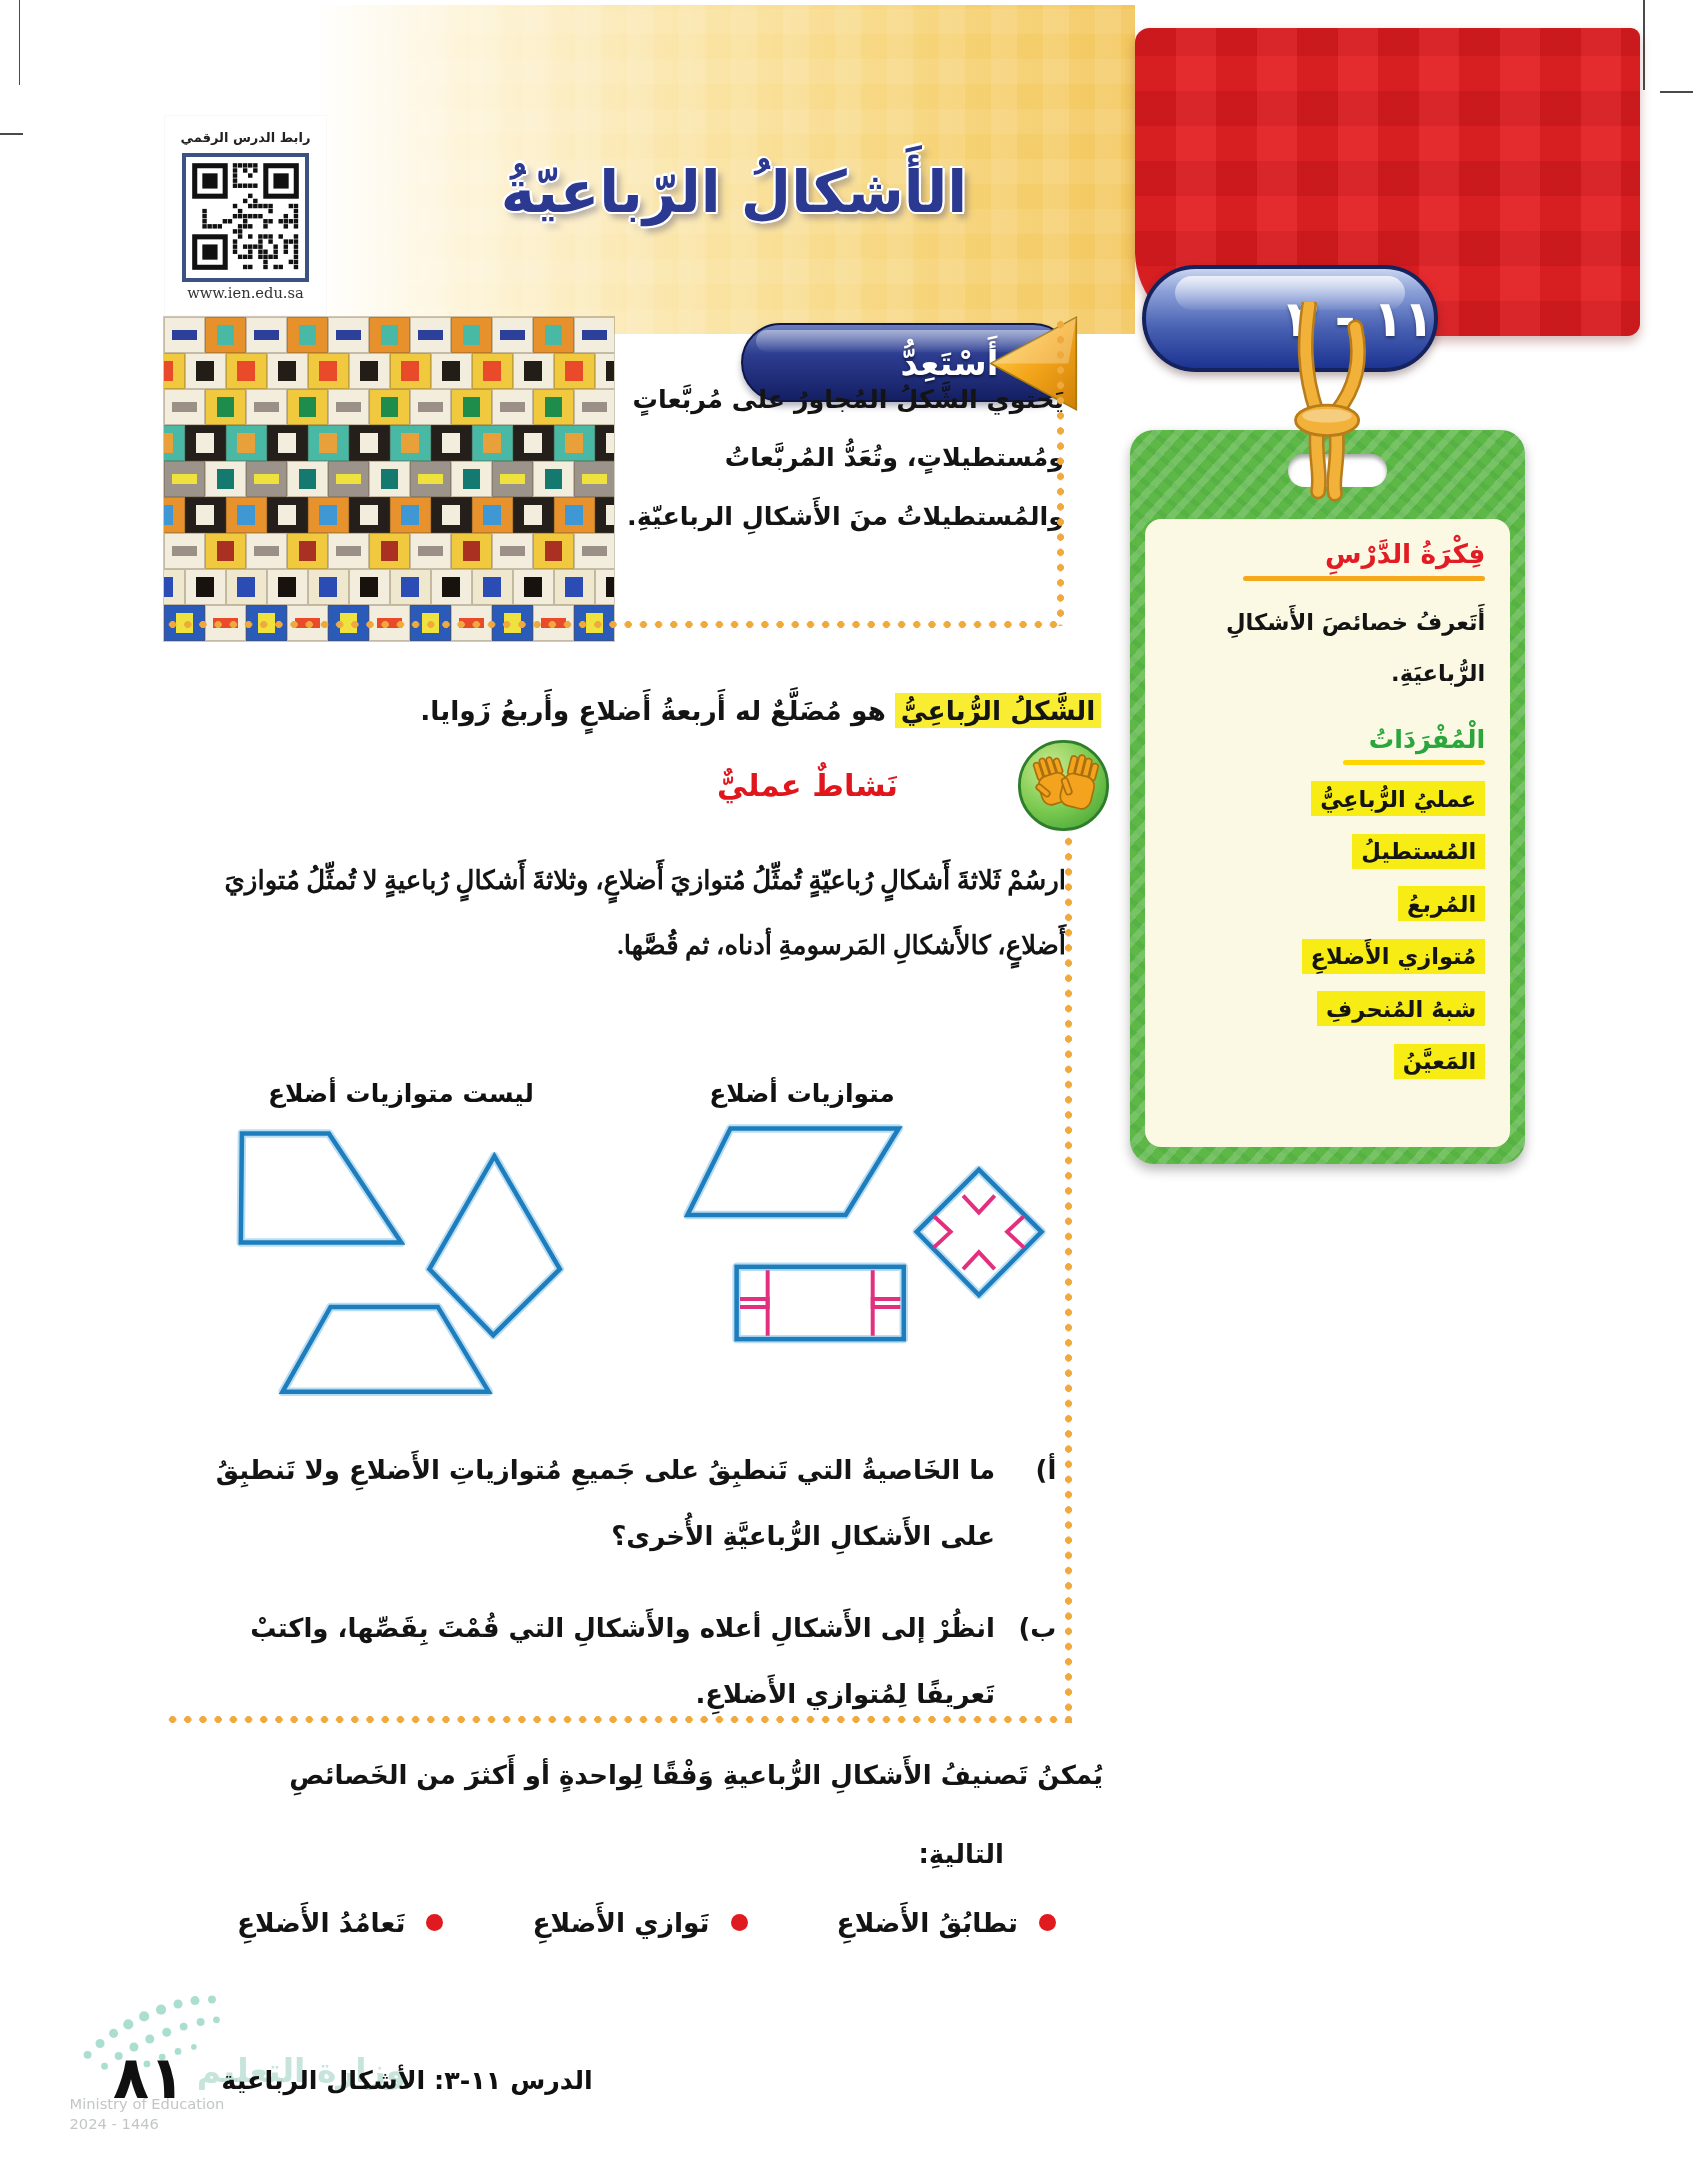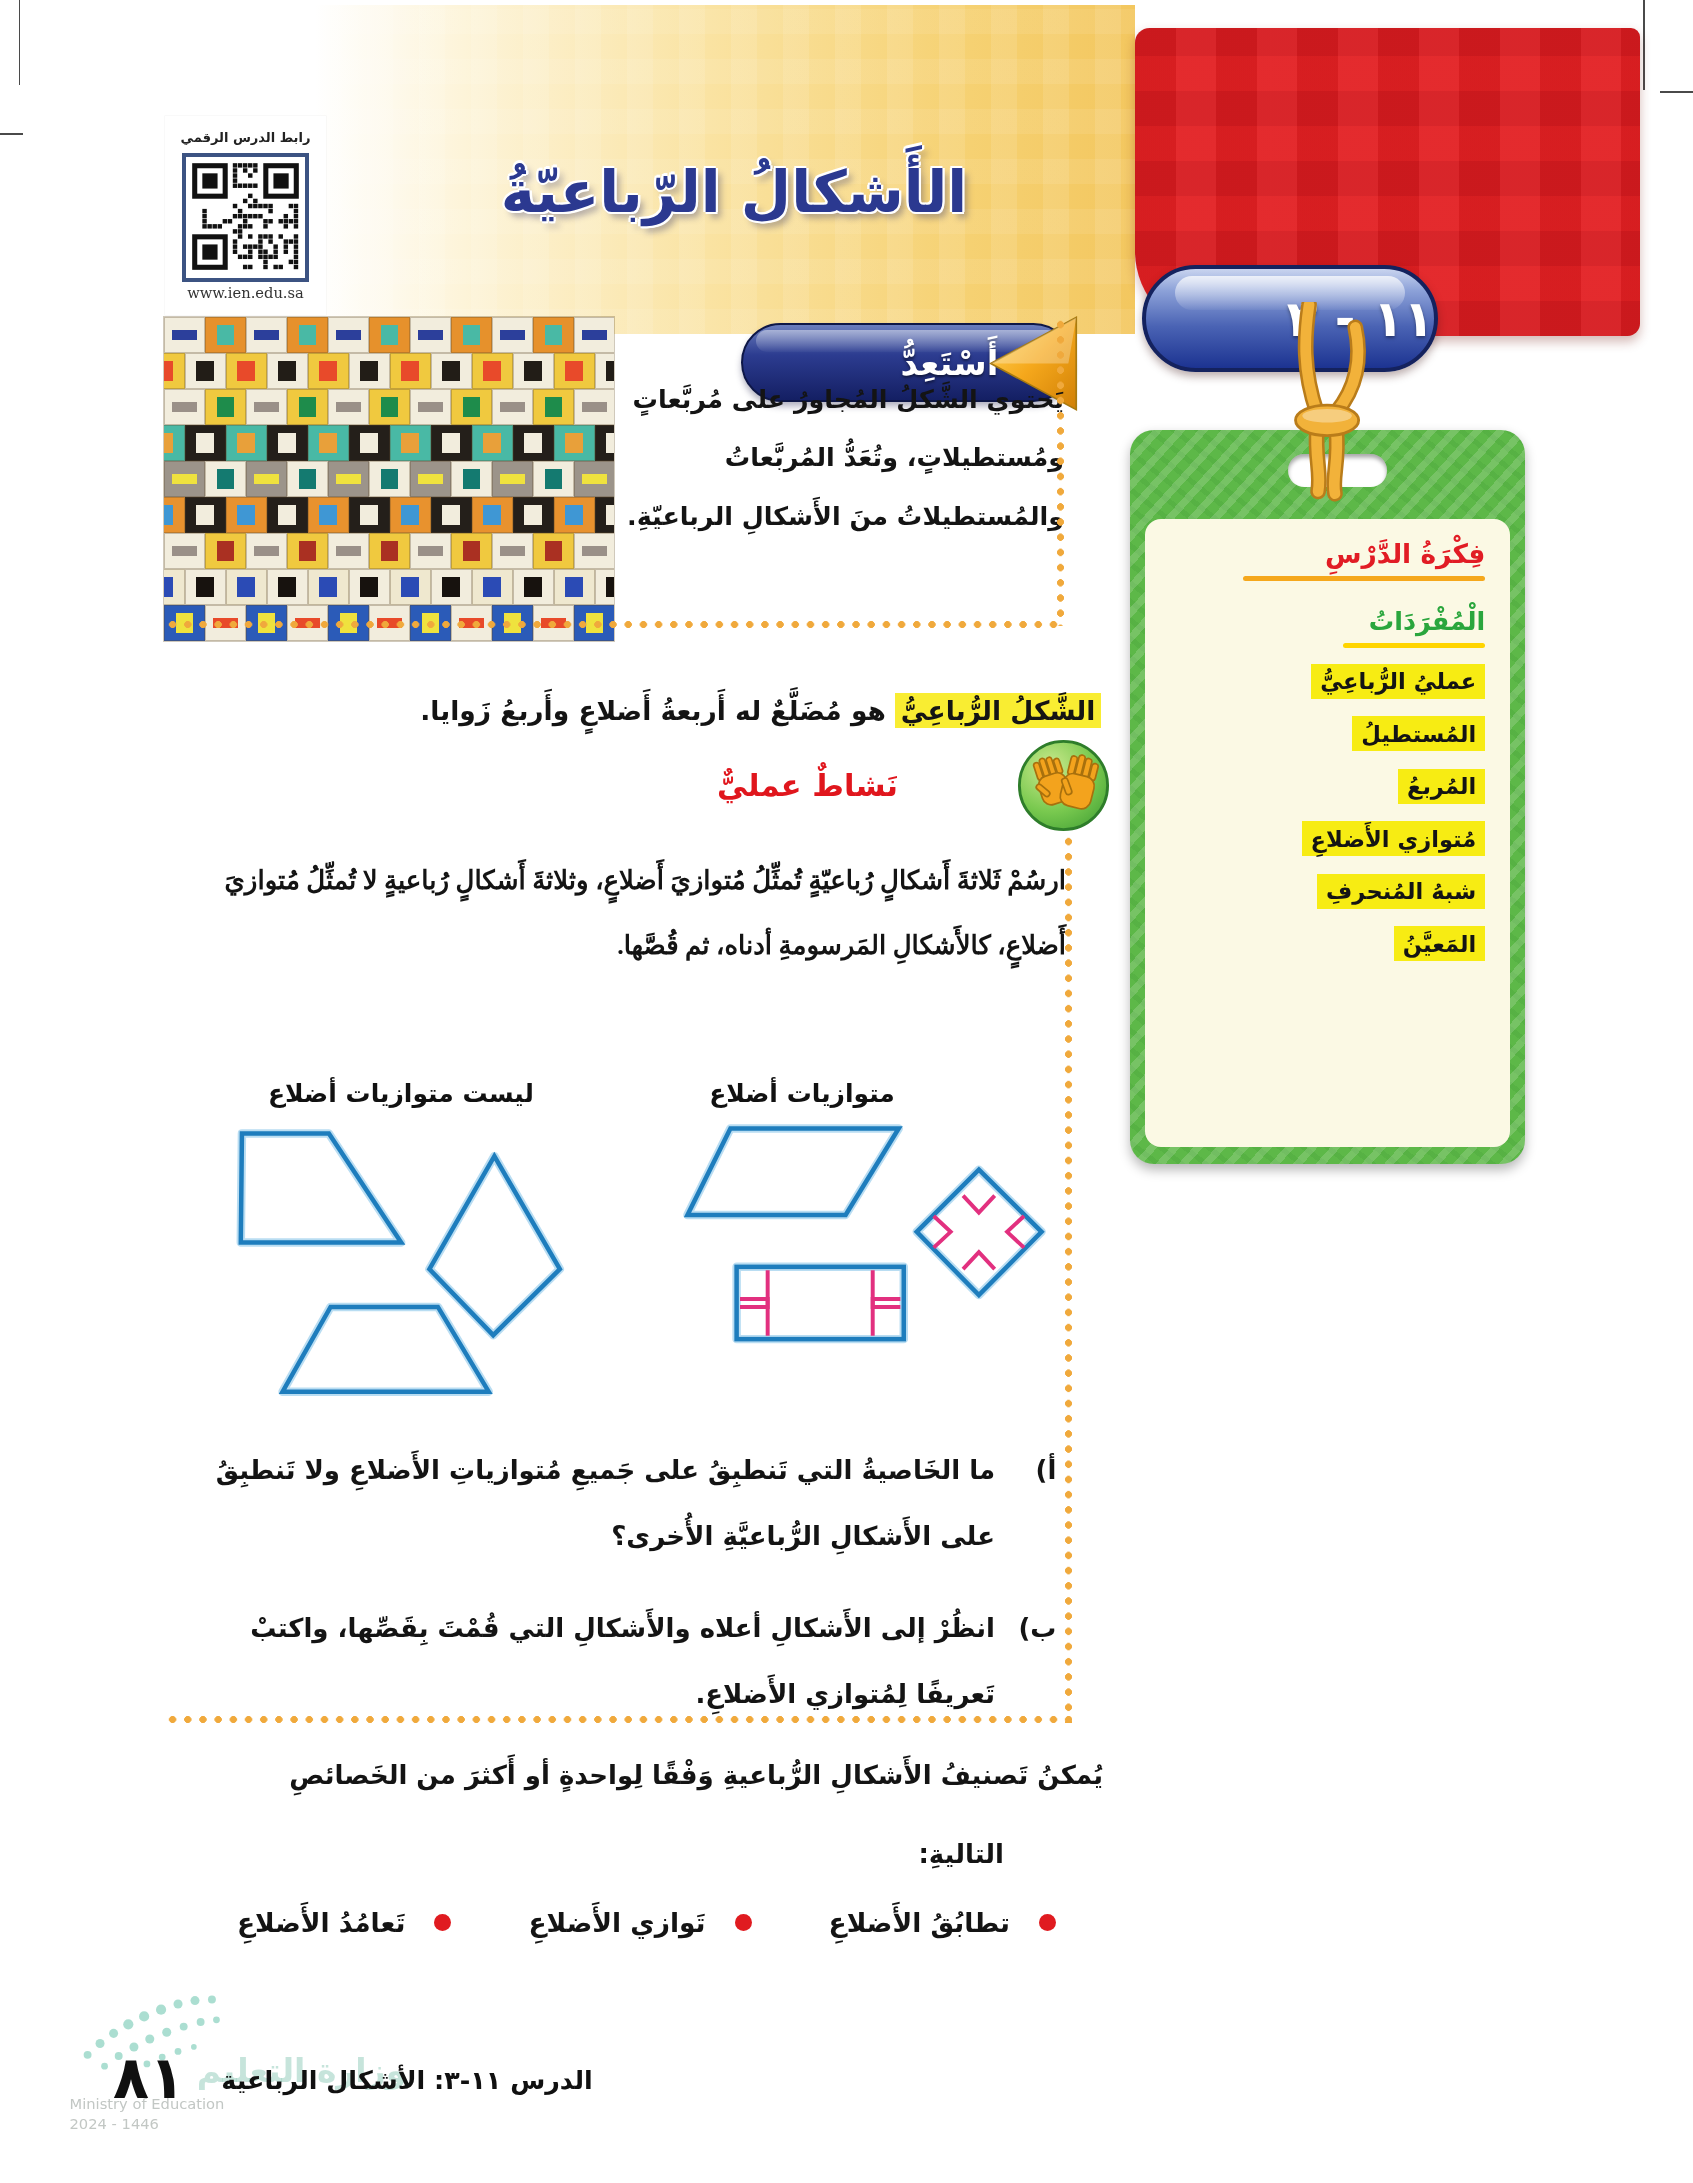--- a/index.html
+++ b/index.html
@@ -89,21 +89,21 @@
   .activity-head { left:717px; top:768px; width:181px; font-size:30.5px; font-weight:800; color:#e0161d; text-align:center; direction:rtl; }
   .activity-text { left:165px; top:848px; width:901px; font-size:26px; font-weight:700; line-height:2.5;font-family:Liberation Serif, serif; }
 
   .group-label { font-size:25px; font-weight:800; color:#111; text-align:center; direction:rtl; }
 
   .question { left:169px; width:893px; font-size:26px; font-weight:700; line-height:2.55; position:absolute; padding-right:67px; direction:rtl; text-align:right; color:#141414; }
   .q-label { position:absolute; right:5.6px; top:0; font-weight:800; }
 
   .classify-line { left:186px; width:917px; font-size:26px; font-weight:700; }
   .bullets-row { left:237px; top:1907px; width:819px; display:flex; direction:rtl; justify-content:space-between; }
-  .bullet-item { display:flex; align-items:center; gap:29px; font-size:26.5px; font-weight:800; color:#141414; direction:rtl; }
+  .bullet-item { display:flex; align-items:center; gap:21px; font-size:26.5px; font-weight:800; color:#141414; direction:rtl; }
   .bullet-dot { width:17px; height:17px; border-radius:50%; background:#e01b20; flex:0 0 auto; }
 
   
   .tag { left:1130px; top:430px; width:395px; height:734px; border-radius:24px;
     background:
       repeating-linear-gradient(132deg, rgba(255,255,255,.16) 0 7.3px, rgba(0,0,0,0) 7.3px 17px),
       repeating-linear-gradient(38deg, rgba(30,120,30,.10) 0 5.1px, rgba(0,0,0,0) 5.1px 14.7px),
       #5db848;
     box-shadow:0 5.6px 11.3px rgba(0,0,0,.28); }
   .tag-slot { position:absolute; left:158px; top:24px; width:99px; height:33px; border-radius:16.4px;
@@ -720,20 +720,21 @@
       <span class="bullet-dot"></span>
       <span>تَعامُدُ الأَضلاعِ</span>
     </div>
   </div>
 
   <div class="abs tag">
     <div class="tag-slot"></div>
     <div class="tag-inner">
       <div class="idea-title">فِكْرَةُ الدَّرْسِ</div>
       <div class="u-line u-orange" style="margin-left:auto; margin-right:0;"></div>
+      <div class="idea-text">أَتَعرفُ خصائصَ الأَشكالِ الرُّباعيَةِ.</div>
       <div class="vocab-title">الْمُفْرَدَاتُ</div>
       <div class="u-line u-yellow" style="margin-left:auto; margin-right:0;"></div>
       <div class="vocab-item"><span>عمليُ الرُّباعِيُّ</span></div>
       <div class="vocab-item"><span>المُستطيلُ</span></div>
       <div class="vocab-item"><span>المُربعُ</span></div>
       <div class="vocab-item"><span>مُتوازي الأَضلاعِ</span></div>
       <div class="vocab-item"><span>شبهُ المُنحرفِ</span></div>
       <div class="vocab-item"><span>المَعيَّنُ</span></div>
     </div>
   </div>

